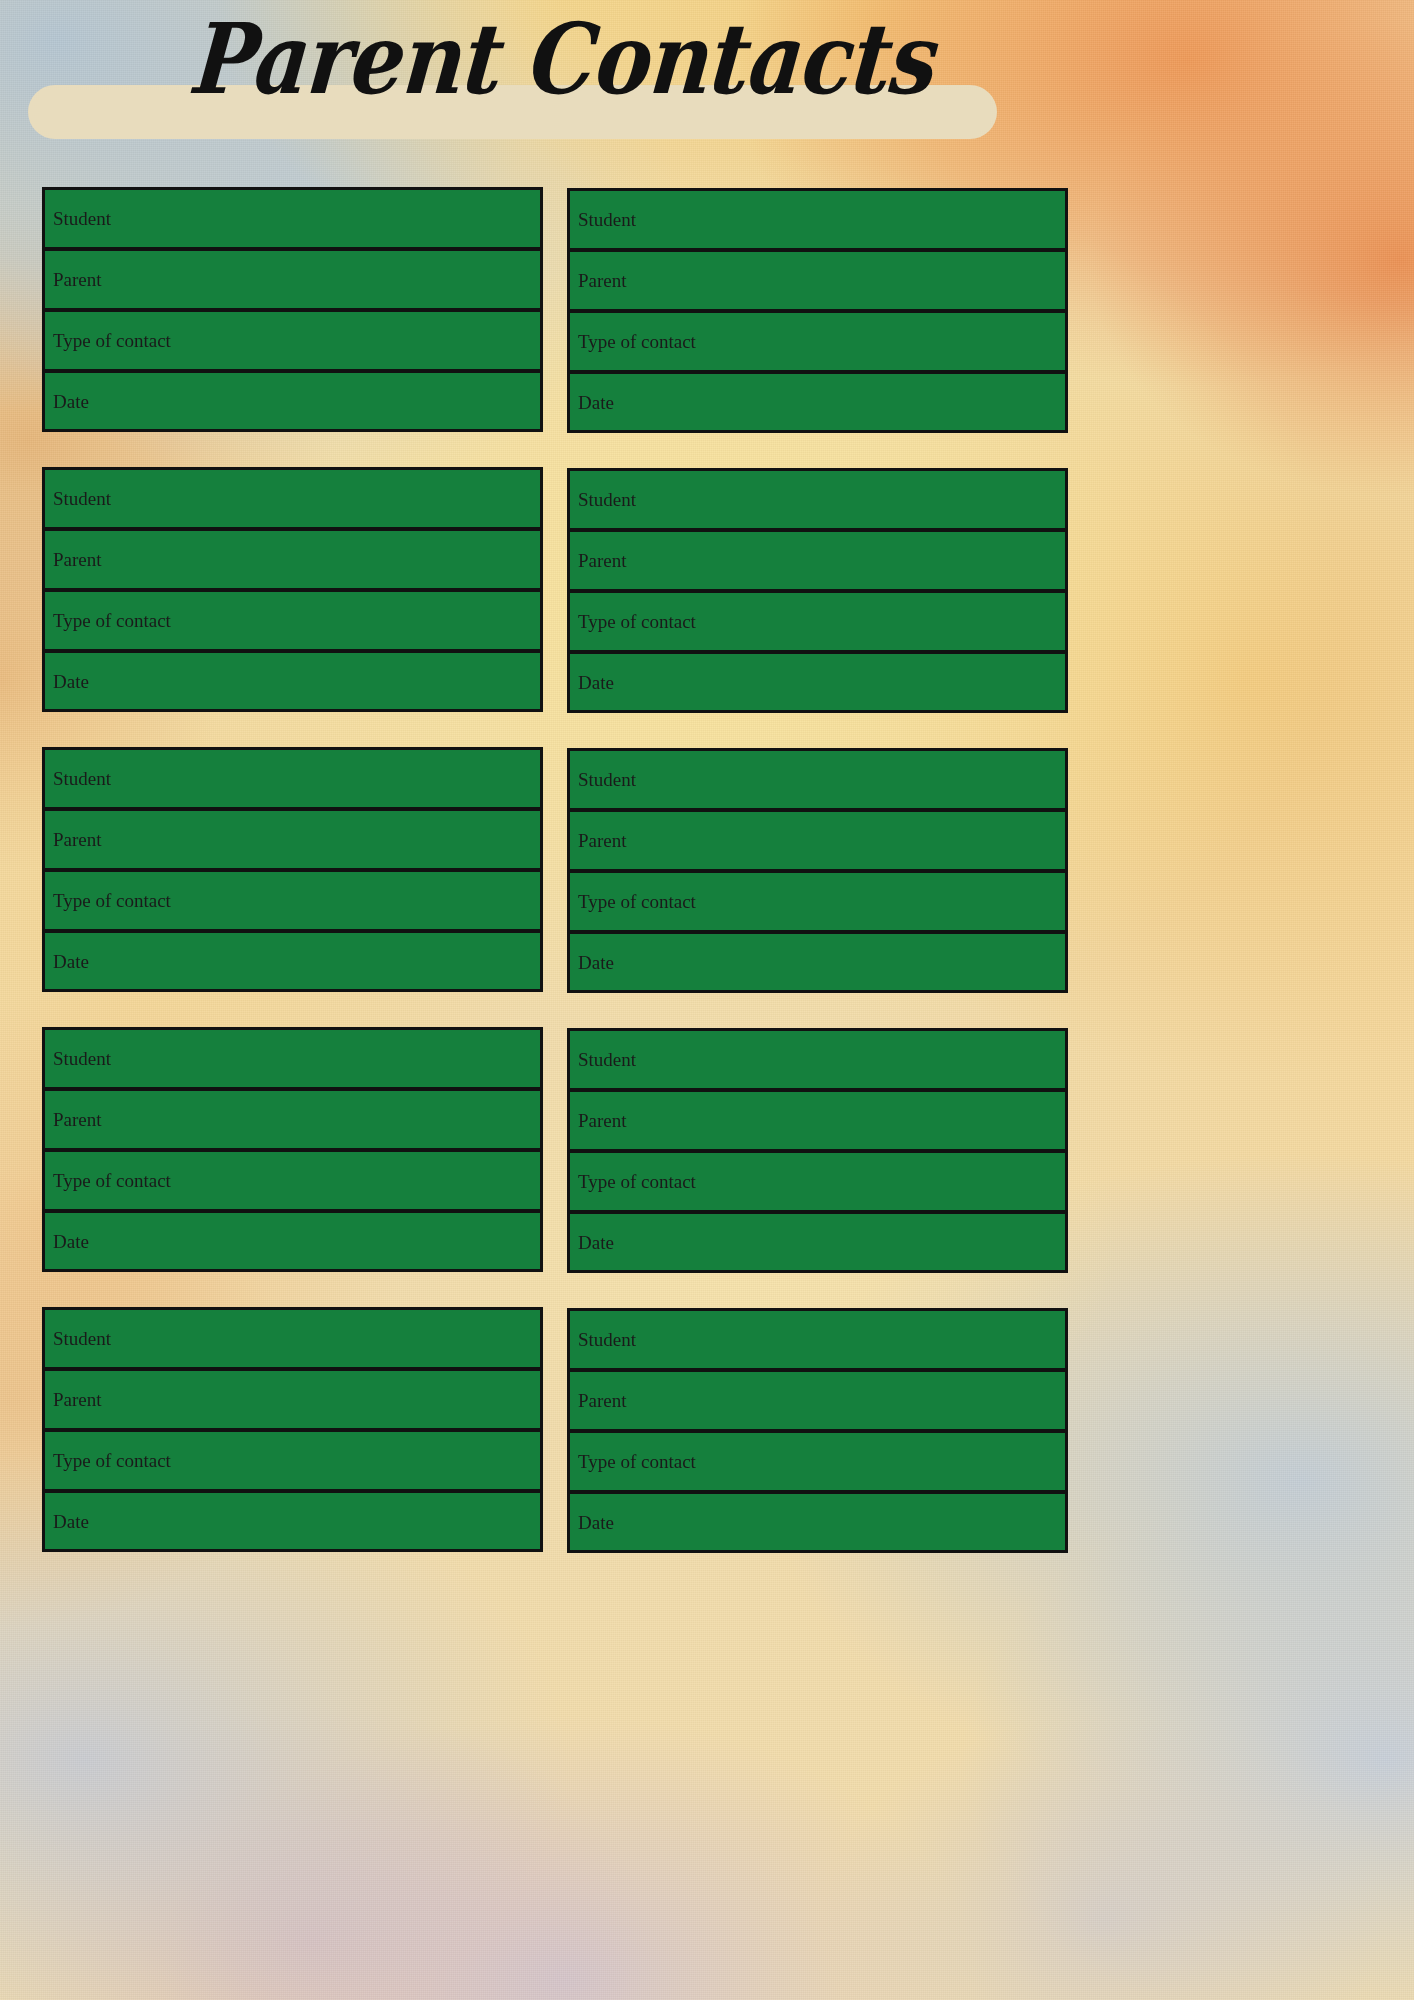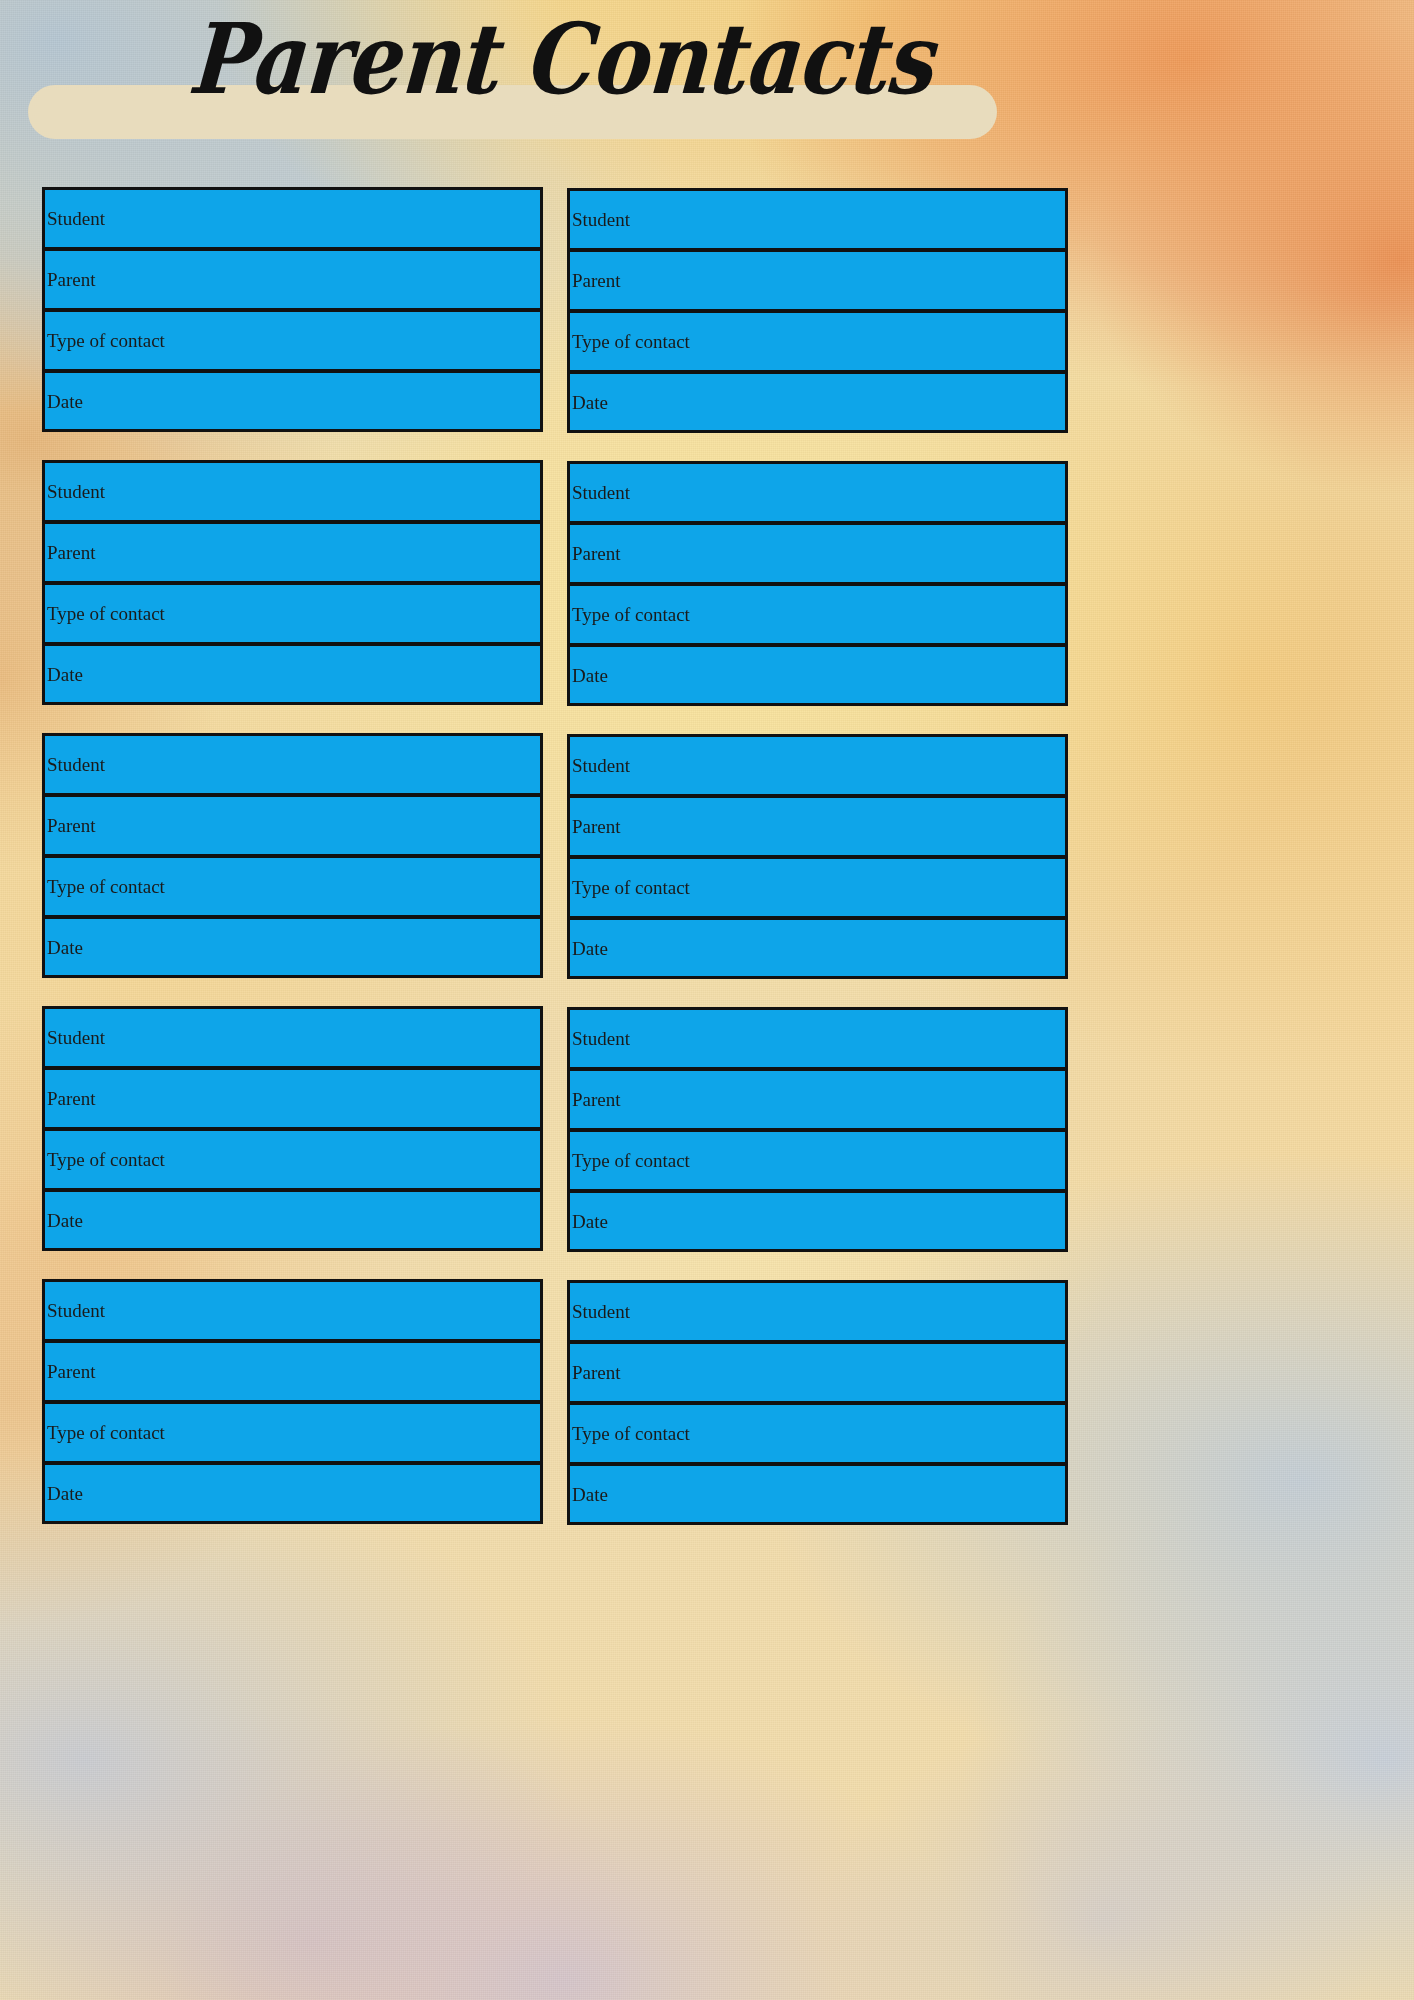--- a/index.html
+++ b/index.html
@@ -116,32 +116,32 @@
     display: grid;
     grid-template-columns: 501px 501px;
     column-gap: 24px;
     row-gap: 27px;
   }
   .contact-card {
     display: flex;
     flex-direction: column;
   }
   .field-cell {
-    background: #0ea5e9;
+    background: #15803d;
     border: 3px solid #111111;
     border-bottom-width: 2px;
     height: 62px;
     display: flex;
     align-items: center;
-    padding-left: 2px;
+    padding-left: 8px;
     margin-bottom: -1px;
   }
   .contact-card .field-cell:last-child {
     border-bottom-width: 3px;
-    margin-bottom: 0;
+    margin-bottom: 7px;
   }
   .field-label {
     font-family: "Liberation Serif", "DejaVu Serif", serif;
     font-size: 19px;
     color: #1a1a1a;
     line-height: 1;
   }
 
   
   .sheet .contact-card:nth-child(even) {

